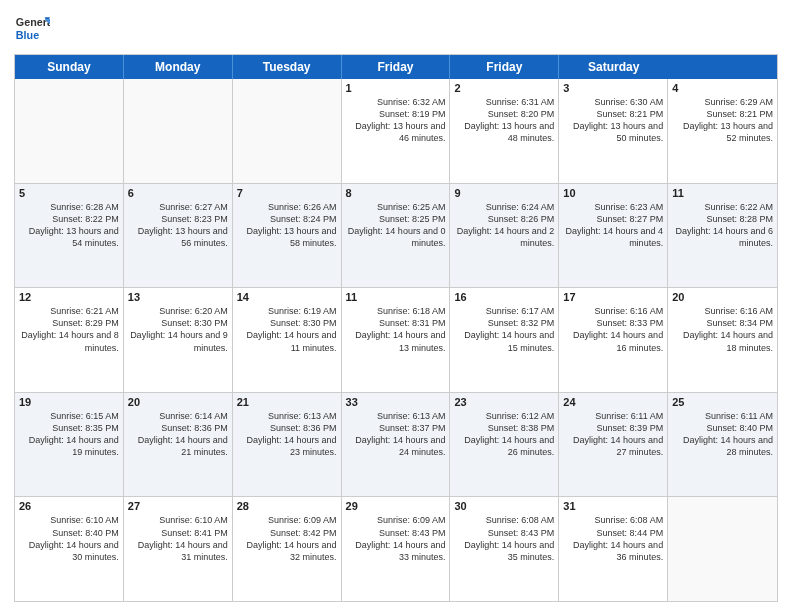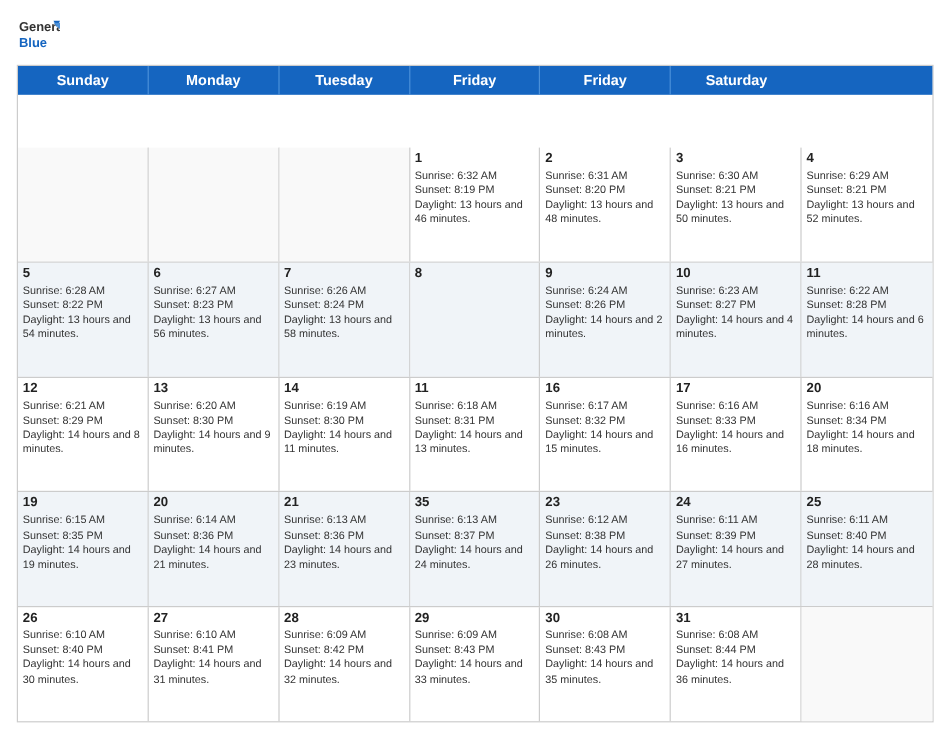--- a/index.html
+++ b/index.html
@@ -43,21 +43,20 @@
     }
     .title-block .location {
       font-size: 14px;
       color: #444;
     }
     .calendar {
       flex: 1;
       display: flex;
       flex-direction: column;
       border: 1px solid #ccc;
-      gap: 44px;
     }
     .cal-header-row {
       display: grid;
       grid-template-columns: repeat(7, 1fr);
       background: #1565c0;
     }
     .cal-header-cell {
       color: #fff;
       font-size: 12px;
       font-weight: bold;
@@ -93,20 +92,21 @@
       font-size: 11px;
       font-weight: bold;
       color: #222;
       display: block;
       margin-bottom: 2px;
     }
     .cal-cell .cell-text {
       font-size: 9px;
       color: #333;
       line-height: 1.35;
+      text-align: right;
     }
     .alt-row .cal-cell {
       background: #f0f4f8;
     }
   </style>
 </head>
 <body>
 
 <div class="page">
   <div class="header">
@@ -163,20 +163,21 @@
           <div class="cal-cell">
             <span class="day-num">6</span>
             <div class="cell-text">Sunrise: 6:27 AM<br>Sunset: 8:23 PM<br>Daylight: 13 hours and 56 minutes.</div>
           </div>
           <div class="cal-cell">
             <span class="day-num">7</span>
             <div class="cell-text">Sunrise: 6:26 AM<br>Sunset: 8:24 PM<br>Daylight: 13 hours and 58 minutes.</div>
           </div>
           <div class="cal-cell">
             <span class="day-num">8</span>
+            <div class="cell-text">Sunrise: 6:25 AM<br>Sunset: 8:25 PM<br>Daylight: 14 hours and 0 minutes.</div>
           </div>
           <div class="cal-cell">
             <span class="day-num">9</span>
             <div class="cell-text">Sunrise: 6:24 AM<br>Sunset: 8:26 PM<br>Daylight: 14 hours and 2 minutes.</div>
           </div>
           <div class="cal-cell">
             <span class="day-num">10</span>
             <div class="cell-text">Sunrise: 6:23 AM<br>Sunset: 8:27 PM<br>Daylight: 14 hours and 4 minutes.</div>
           </div>
           <div class="cal-cell">
@@ -221,21 +222,21 @@
           </div>
           <div class="cal-cell">
             <span class="day-num">20</span>
             <div class="cell-text">Sunrise: 6:14 AM<br>Sunset: 8:36 PM<br>Daylight: 14 hours and 21 minutes.</div>
           </div>
           <div class="cal-cell">
             <span class="day-num">21</span>
             <div class="cell-text">Sunrise: 6:13 AM<br>Sunset: 8:36 PM<br>Daylight: 14 hours and 23 minutes.</div>
           </div>
           <div class="cal-cell">
-            <span class="day-num">35</span>
+            <span class="day-num">33</span>
             <div class="cell-text">Sunrise: 6:13 AM<br>Sunset: 8:37 PM<br>Daylight: 14 hours and 24 minutes.</div>
           </div>
           <div class="cal-cell">
             <span class="day-num">23</span>
             <div class="cell-text">Sunrise: 6:12 AM<br>Sunset: 8:38 PM<br>Daylight: 14 hours and 26 minutes.</div>
           </div>
           <div class="cal-cell">
             <span class="day-num">24</span>
             <div class="cell-text">Sunrise: 6:11 AM<br>Sunset: 8:39 PM<br>Daylight: 14 hours and 27 minutes.</div>
           </div>

